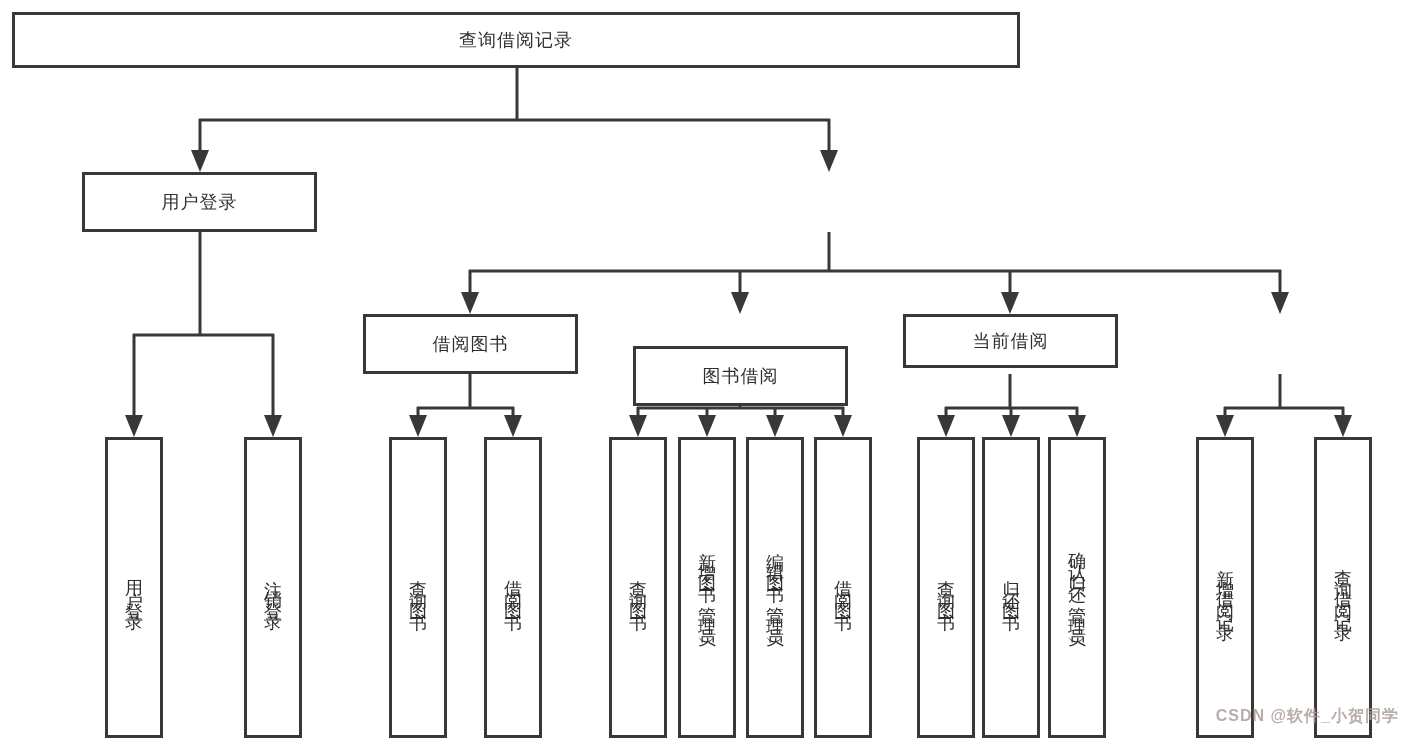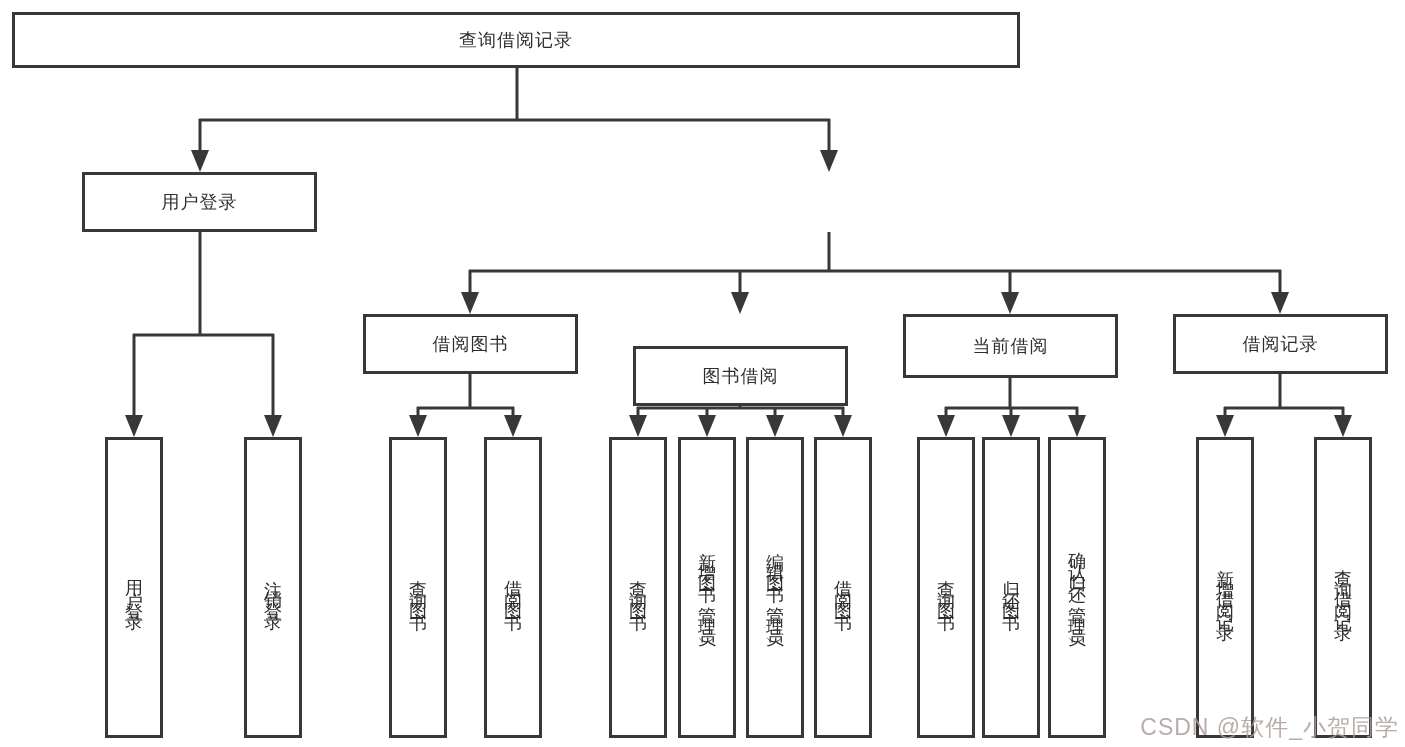--- a/index.html
+++ b/index.html
@@ -39,26 +39,27 @@
     writing-mode: vertical-rl;
     text-orientation: mixed;
     font-size: 18px;
     letter-spacing: 11px;
     line-height: 1;
     text-align: center;
   }
   .watermark {
     position: absolute;
     right: 6px;
-    bottom: 4px;
-    font-size: 23px;
+    bottom: 20px;
+    font-size: 16px;
     color: rgba(173, 156, 154, 0.85);
     letter-spacing: 1px;
     z-index: 3;
     white-space: nowrap;
+    font-weight: bold;
   }
 </style>
 </head>
 <body>
 
 <div id="stage">
 
   <svg id="connectors" viewBox="0 0 1405 747" xmlns="http://www.w3.org/2000/svg">
     <g stroke="#383838" stroke-width="3" fill="none">
 
@@ -98,22 +99,21 @@
       <polygon points="1334,415 1352,415 1343,437"></polygon>
     </g>
   </svg>
 
   <div class="box h-box" style="left:12px; top:12px; width:1008px; height:56px;">查询借阅记录</div>
 
   <div class="box h-box" style="left:82px; top:172px; width:235px; height:60px;">用户登录</div>
 
   <div class="box h-box" style="left:363px; top:314px; width:215px; height:60px;">借阅图书</div>
   <div class="box h-box" style="left:633px; top:314px; width:215px; height:60px;margin-top:32px;">图书借阅</div>
-  <div class="box h-box" style="left:903px; top:314px; width:215px; height:64px;">当前借阅</div>
-  <div class="box h-box" style="left:1173px; top:314px; width:215px; height:60px;">借阅记录</div>
+  <div class="box h-box" style="left:903px; top:314px; width:215px; height:54px;">当前借阅</div>
 
   <div class="box v-box" style="left:105px;">用户登录</div>
   <div class="box v-box" style="left:244px;">注销登录</div>
 
   <div class="box v-box" style="left:389px;">查询图书</div>
   <div class="box v-box" style="left:484px;">借阅图书</div>
 
   <div class="box v-box" style="left:609px;">查询图书</div>
   <div class="box v-box" style="left:678px;">新增图书（管理员）</div>
   <div class="box v-box" style="left:746px;">编辑图书（管理员）</div>

